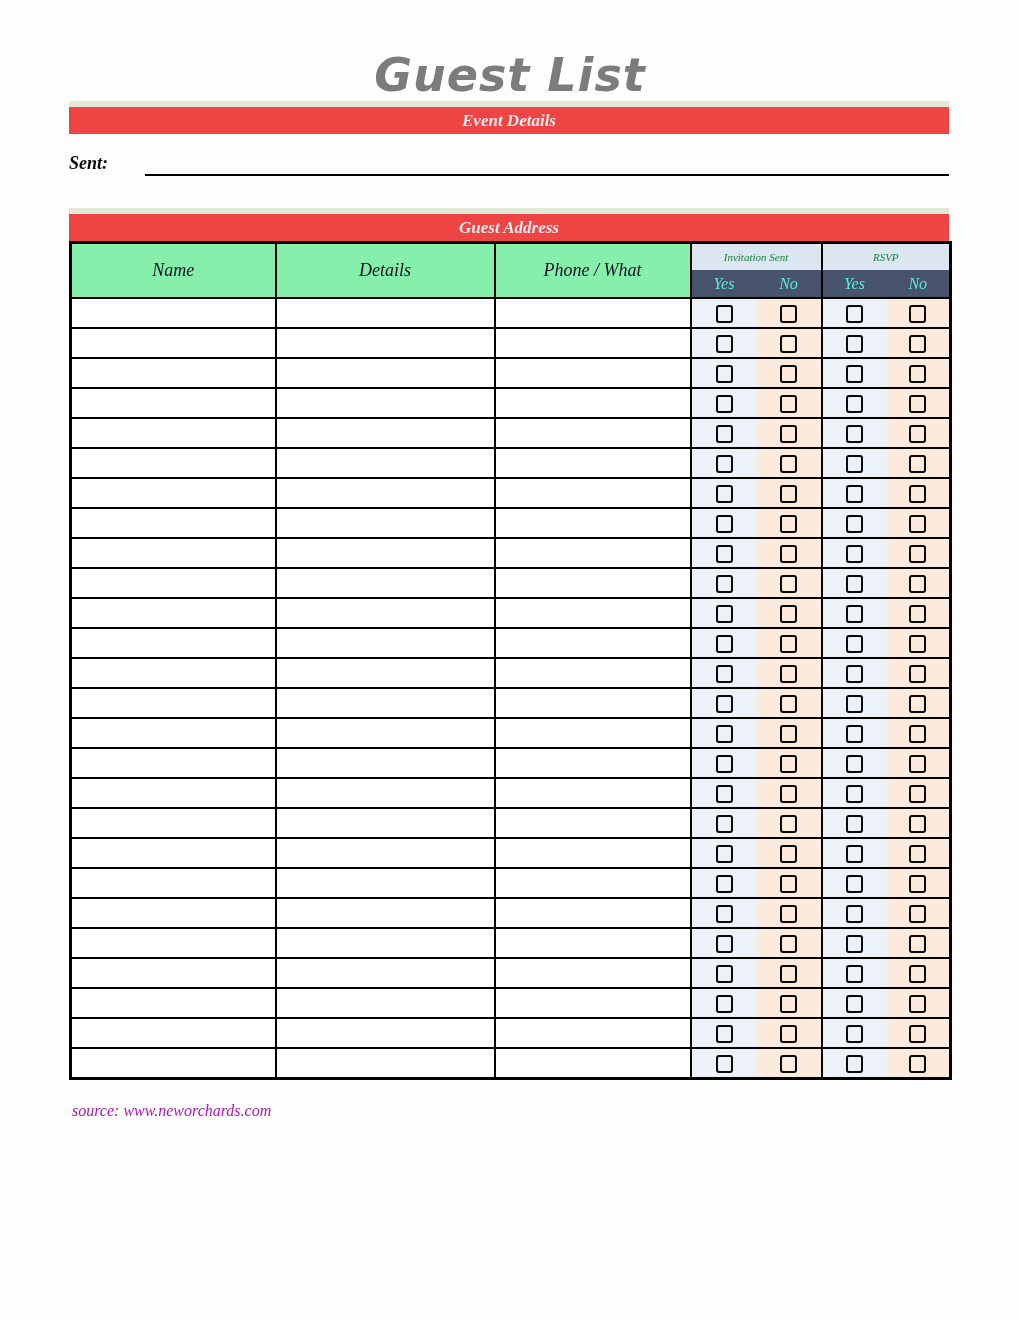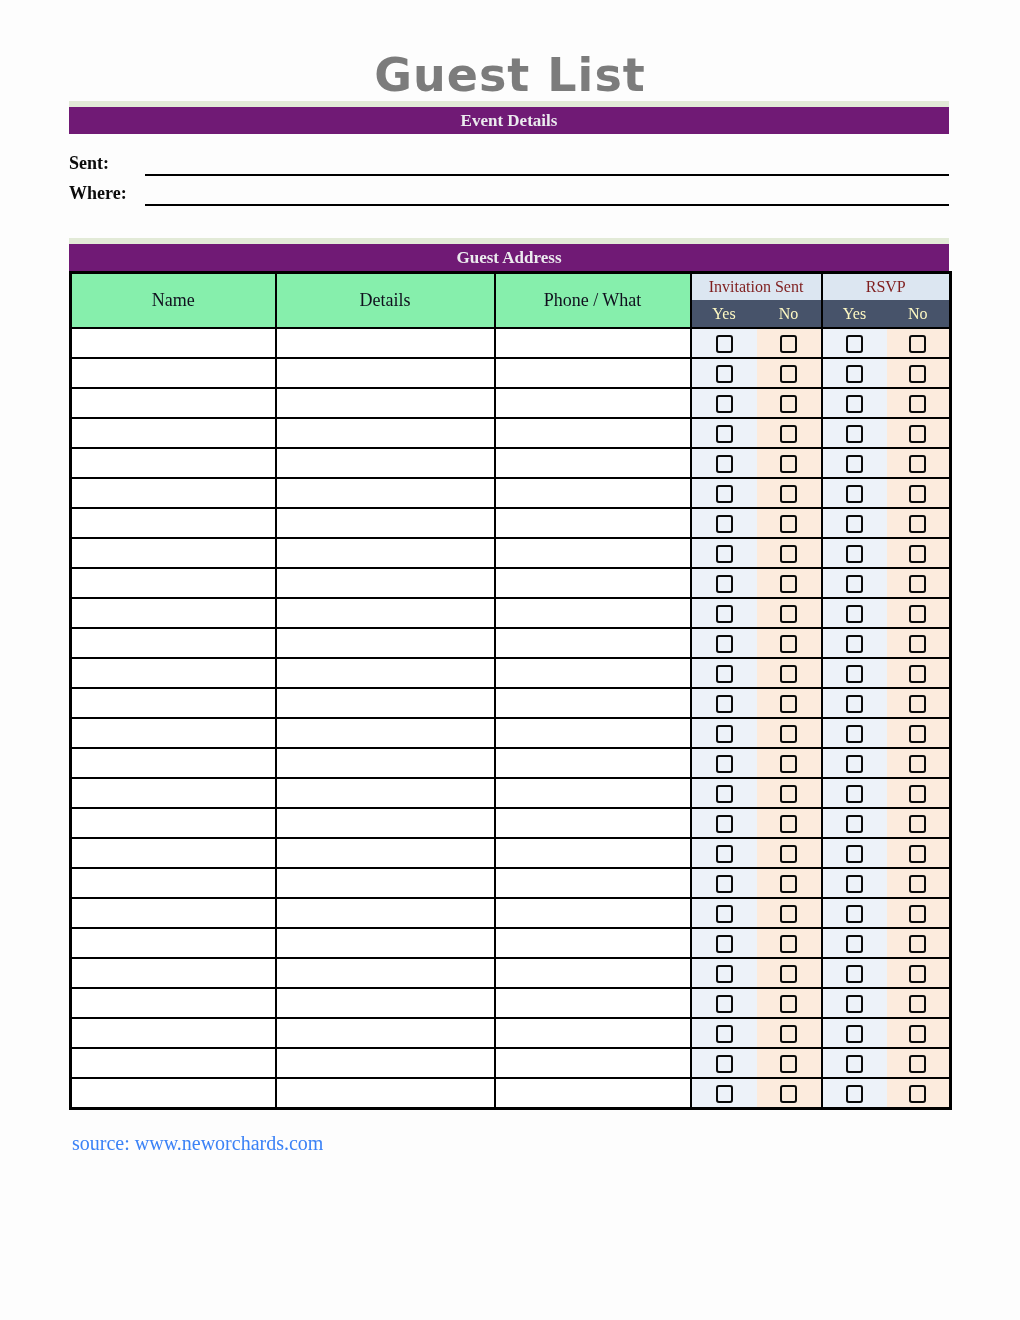--- a/index.html
+++ b/index.html
@@ -3,41 +3,41 @@
 <meta charset="utf-8">
 <style>
   html,body{margin:0;padding:0;}
   body{
     width:1020px;height:1320px;
     background:#fdfdfd;
     font-family:"Liberation Serif", serif;
     position:relative;
     -webkit-font-smoothing:antialiased;
   }
-  .page{position:absolute;top:0;left:0;width:1020px;height:1148px;}
+  .page{position:absolute;top:0;left:0;width:1020px;height:1148px;font-style:italic;}
 
   
   .title{
     margin-top:50px;
     text-align:center;
     font-family:"DejaVu Sans", sans-serif;
     font-weight:700;
     font-size:46px;
     letter-spacing:1px;
     color:#7c7c7c;
     line-height:1.1;
   }
 
   .content{width:880px;margin:0 0 0 69px;}
 
   
   .strip{height:6px;background:#e2ead7;}
   .section-bar{
     height:27px;
-    background:#701a75;
+    background:#ef4444;
     color:#ebebee;
     font-weight:700;
     font-size:17px;
     text-align:center;
     line-height:27px;
   }
 
   
   .fields{margin-top:12px;margin-bottom:32px;}
   .field-row{display:flex;align-items:flex-end;height:30px;}
@@ -69,29 +69,29 @@
   }
   th.main-col{
     background:#86efac;
     border:2px solid #000;
     font-size:18px;
     color:#10101e;
     height:56px;
   }
   th.group-col{
     background:#dce6f1;
-    font-size:16px;
-    color:#7f1d1d;
+    font-size:11px;
+    color:#15803d;
     height:28px;
     border-top:2px solid #000;
     font-weight:400;
   }
   th.sub-col{
     background:#47536a;
-    color:#fef9c3;
+    color:#5eead4;
     font-weight:700;
     font-size:16px;
     height:28px;
     border-bottom:2px solid #000;
   }
   .grp-start{border-left:2px solid #000 !important;}
   .grp-end{border-right:3px solid #000;}
 
   tr.guest-row{height:30px;}
   tr.guest-row td{border-top:2px solid #000;border-bottom:2px solid #000;}
@@ -104,43 +104,39 @@
     width:13px;height:14px;
     border:2px solid #0a0a0a;
     border-radius:3px;
     background:transparent;
     vertical-align:middle;
   }
 
   
   .source{
     margin:22px 0 0 72px;
-    font-size:20px;
-    color:#3b82f6;
+    font-size:16px;
+    color:#a21caf;
   }
 </style>
 </head>
 <body>
 
 <div class="page">
 
   <div class="title">Guest List</div>
 
   <div class="content">
 
     <div class="strip"></div>
     <div class="section-bar">Event Details</div>
 
     <div class="fields">
       <div class="field-row">
         <div class="field-label">Sent:</div>
-        <div class="field-line"></div>
-      </div>
-      <div class="field-row">
-        <div class="field-label">Where:</div>
         <div class="field-line"></div>
       </div>
     </div>
 
     <div class="strip"></div>
     <div class="section-bar">Guest Address</div>
 
     <table class="guest">
       <colgroup>
         <col style="width:205px">

